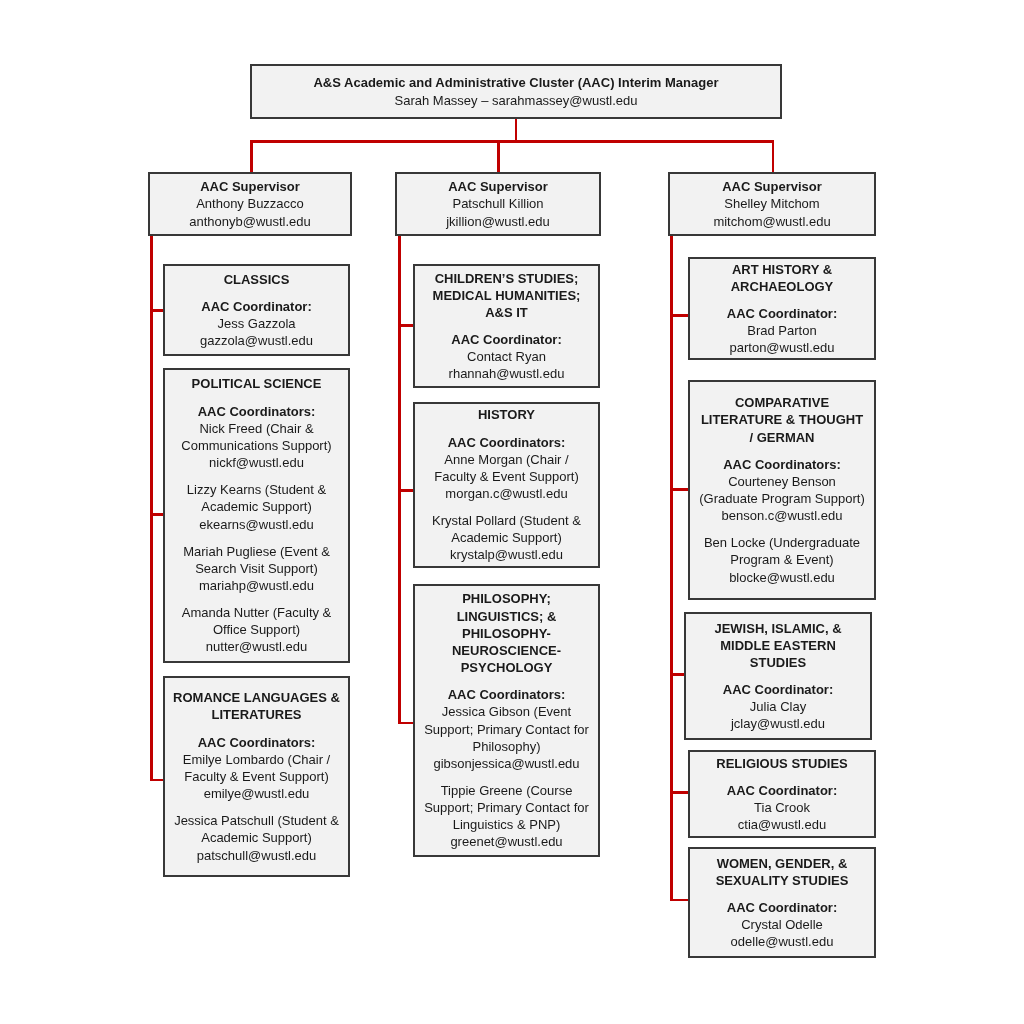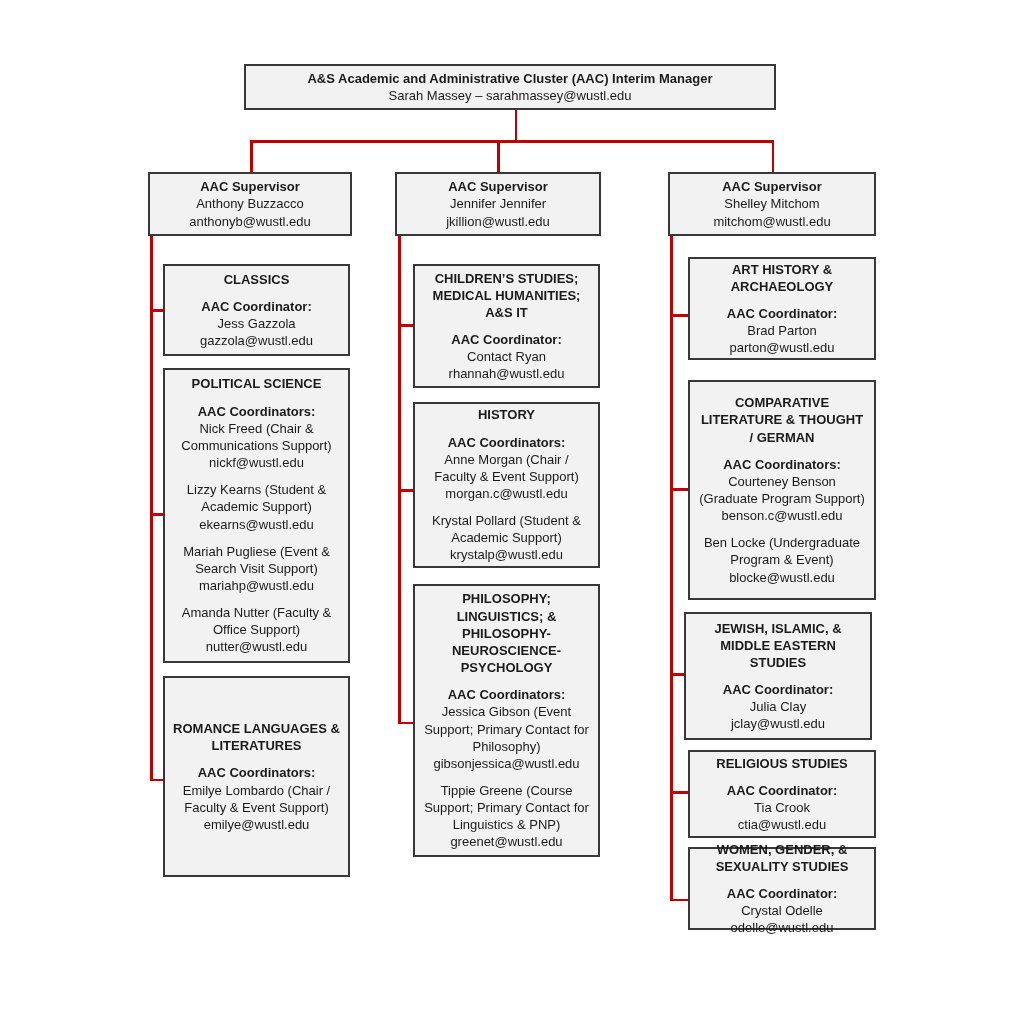--- a/index.html
+++ b/index.html
@@ -41,33 +41,33 @@
   <div class="hline" style="left:398px;top:489px;width:15px"></div>
   <div class="hline" style="left:398px;top:721.5px;width:15px"></div>
 
   <div class="vline" style="left:670px;top:236px;height:665px"></div>
   <div class="hline" style="left:670px;top:314px;width:18px"></div>
   <div class="hline" style="left:670px;top:488px;width:18px"></div>
   <div class="hline" style="left:670px;top:673px;width:18px"></div>
   <div class="hline" style="left:670px;top:791px;width:18px"></div>
   <div class="hline" style="left:670px;top:898.5px;width:18px"></div>
 
-  <div class="box" style="left:244px;top:64px;width:532px;height:46px">
+  <div class="box" style="left:250px;top:64px;width:532px;height:55px">
     <div class="bold">A&amp;S Academic and Administrative Cluster (AAC) Interim Manager</div>
     <div>Sarah Massey – sarahmassey@wustl.edu</div>
   </div>
 
   <div class="box" style="left:148px;top:172px;width:204px;height:64px">
     <div class="bold">AAC Supervisor</div>
     <div>Anthony Buzzacco</div>
     <div>anthonyb@wustl.edu</div>
   </div>
   <div class="box" style="left:395px;top:172px;width:206px;height:64px">
     <div class="bold">AAC Supervisor</div>
-    <div>Jennifer Jennifer</div>
+    <div>Patschull Killion</div>
     <div>jkillion@wustl.edu</div>
   </div>
   <div class="box" style="left:668px;top:172px;width:208px;height:64px">
     <div class="bold">AAC Supervisor</div>
     <div>Shelley Mitchom</div>
     <div>mitchom@wustl.edu</div>
   </div>
 
   <div class="box" style="left:163px;top:264px;width:187px;height:92px">
     <div class="dept-title">CLASSICS</div>
@@ -99,20 +99,24 @@
     </div>
   </div>
 
   <div class="box" style="left:163px;top:676px;width:187px;height:201px">
     <div class="dept-title">ROMANCE LANGUAGES &amp; LITERATURES</div>
     <div class="coord-label">AAC Coordinators:</div>
     <div class="person">
       <div>Emilye Lombardo (Chair / Faculty &amp; Event Support)</div>
       <div>emilye@wustl.edu</div>
     </div>
+    <div class="person">
+      <div>Jessica Patschull (Student &amp; Academic Support)</div>
+      <div>patschull@wustl.edu</div>
+    </div>
   </div>
 
   <div class="box" style="left:413px;top:264px;width:187px;height:124px">
     <div class="dept-title">CHILDREN’S STUDIES; MEDICAL HUMANITIES; A&amp;S IT</div>
     <div class="coord-label">AAC Coordinator:</div>
     <div class="person">
       <div>Contact Ryan</div>
       <div>rhannah@wustl.edu</div>
     </div>
   </div>
@@ -176,21 +180,21 @@
 
   <div class="box" style="left:688px;top:750px;width:188px;height:88px">
     <div class="dept-title">RELIGIOUS STUDIES</div>
     <div class="coord-label">AAC Coordinator:</div>
     <div class="person">
       <div>Tia Crook</div>
       <div>ctia@wustl.edu</div>
     </div>
   </div>
 
-  <div class="box" style="left:688px;top:847px;width:188px;height:83px">
+  <div class="box" style="left:688px;top:847px;width:188px;height:111px">
     <div class="dept-title">WOMEN, GENDER, &amp; SEXUALITY STUDIES</div>
     <div class="coord-label">AAC Coordinator:</div>
     <div class="person">
       <div>Crystal Odelle</div>
       <div>odelle@wustl.edu</div>
     </div>
   </div>
 
 </div>
 

